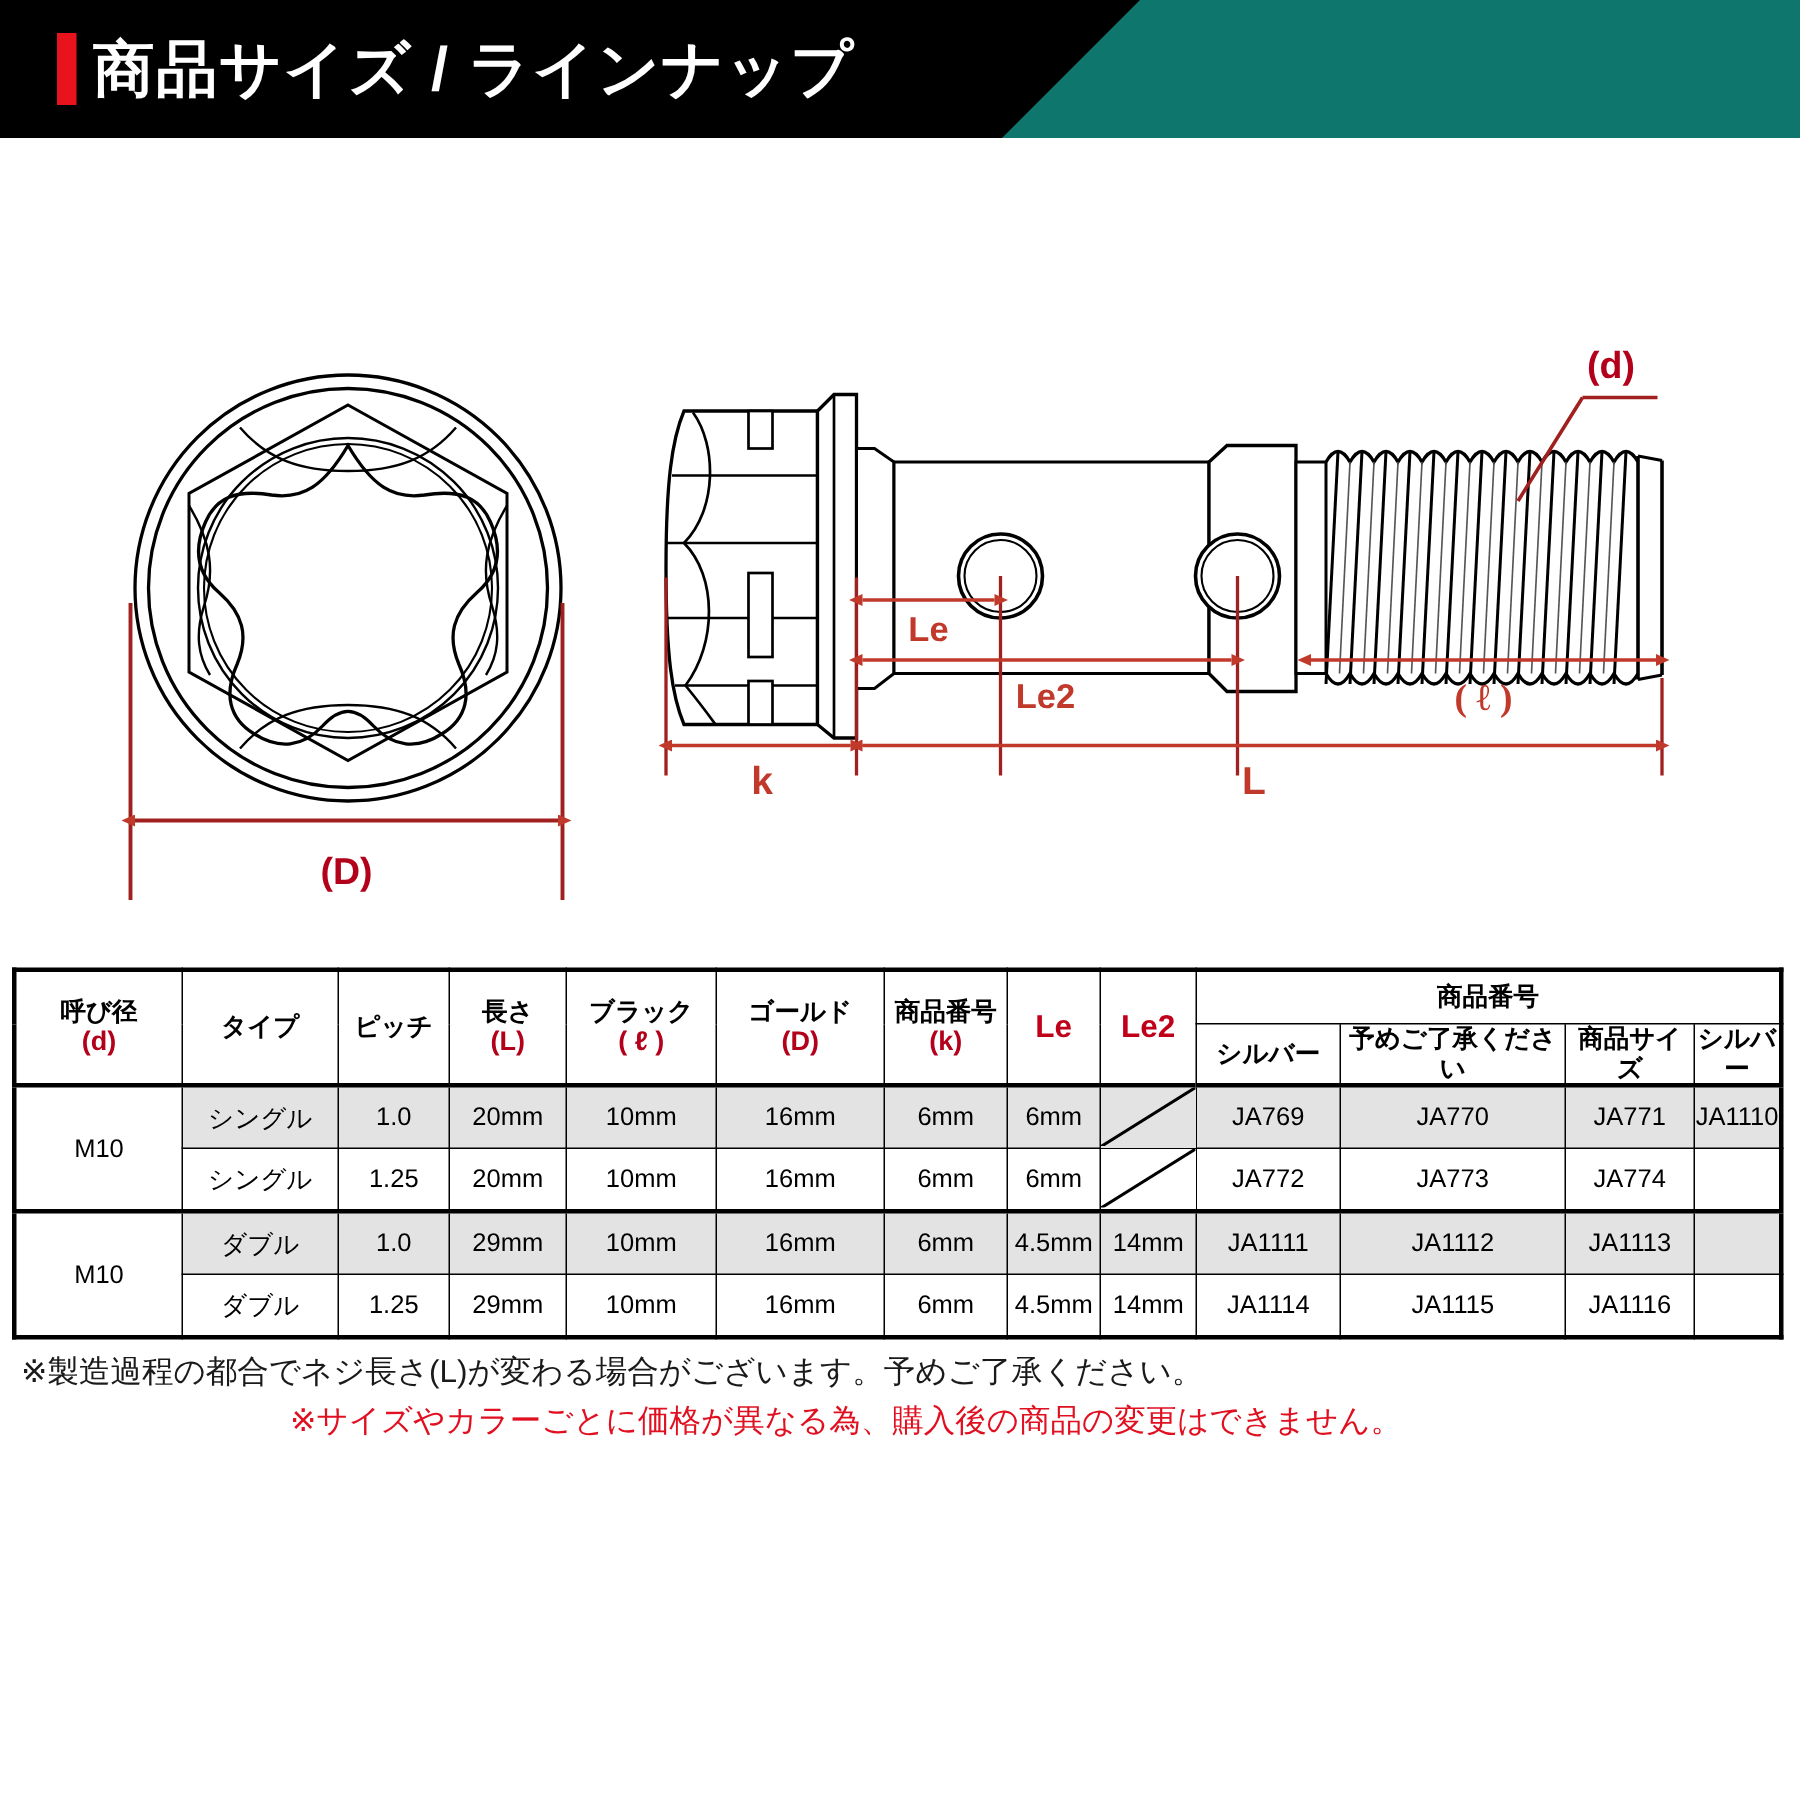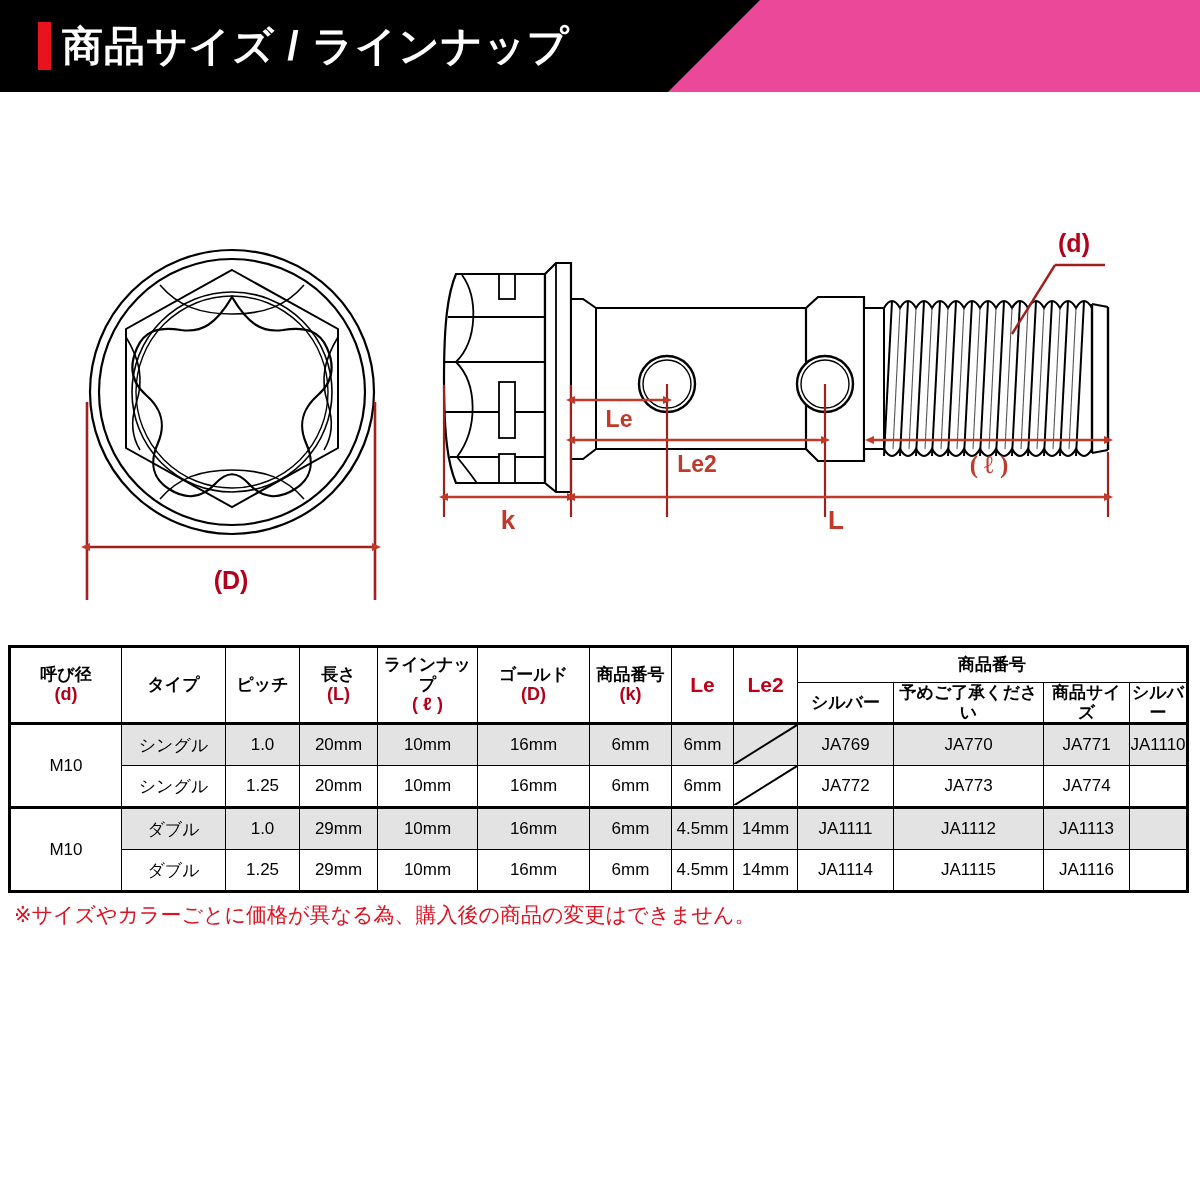--- a/index.html
+++ b/index.html
@@ -14,21 +14,21 @@
     font-family: "Liberation Sans", "DejaVu Sans", sans-serif;
     overflow: hidden;
   }
 
   
   .banner {
     position: absolute;
     left: 0; top: 0;
     width: 1200px;
     height: 92px;
-    background: #ec4899;
+    background: #0f766e;
   }
   .banner-black {
     position: absolute;
     left: 0; top: 0;
     width: 760px;
     height: 92px;
     background: #000000;
     clip-path: polygon(0 0, 760px 0, 668px 92px, 0 92px);
   }
   .banner-accent {
@@ -109,21 +109,21 @@
     left: 14px;
     top: 898px;
     width: 1100px;
   }
   .note {
     font-size: 21px;
     line-height: 33px;
     color: #1a1a1a;
     white-space: nowrap;
   }
-  .note.red { color: #e01020; }
+  .note.red { color: #e01020; text-align: center; }
 </style>
 </head>
 <body>
 
 <div class="banner">
   <div class="banner-black"></div>
   <div class="banner-accent"></div>
   <div class="banner-title">商品サイズ / ラインナップ</div>
 </div>
 
@@ -332,21 +332,21 @@
         <span class="hdr-line1">タイプ</span>
       </th>
       <th class="hdr-tall" rowspan="2">
         <span class="hdr-line1">ピッチ</span>
       </th>
       <th class="hdr-tall" rowspan="2">
         <span class="hdr-line1">長さ</span>
         <span class="hdr-line2">(L)</span>
       </th>
       <th class="hdr-tall" rowspan="2">
-        <span class="hdr-line1">ラインナップ</span>
+        <span class="hdr-line1">ブラック</span>
         <span class="hdr-line2">( ℓ )</span>
       </th>
       <th class="hdr-tall" rowspan="2">
         <span class="hdr-line1">ゴールド</span>
         <span class="hdr-line2">(D)</span>
       </th>
       <th class="hdr-tall" rowspan="2">
         <span class="hdr-line1">商品番号</span>
         <span class="hdr-line2">(k)</span>
       </th>
@@ -442,14 +442,15 @@
       <td class="val">JA1114</td>
       <td class="val">JA1115</td>
       <td class="val">JA1116</td>
       <td class="val"></td>
     </tr>
   </tbody>
 </table>
 </div>
 
 <div class="notes">
+  <div class="note">※製造過程の都合でネジ長さ(L)が変わる場合がございます。予めご了承ください。</div>
   <div class="note red">※サイズやカラーごとに価格が異なる為、購入後の商品の変更はできません。</div>
 </div>
 
 </body></html>

